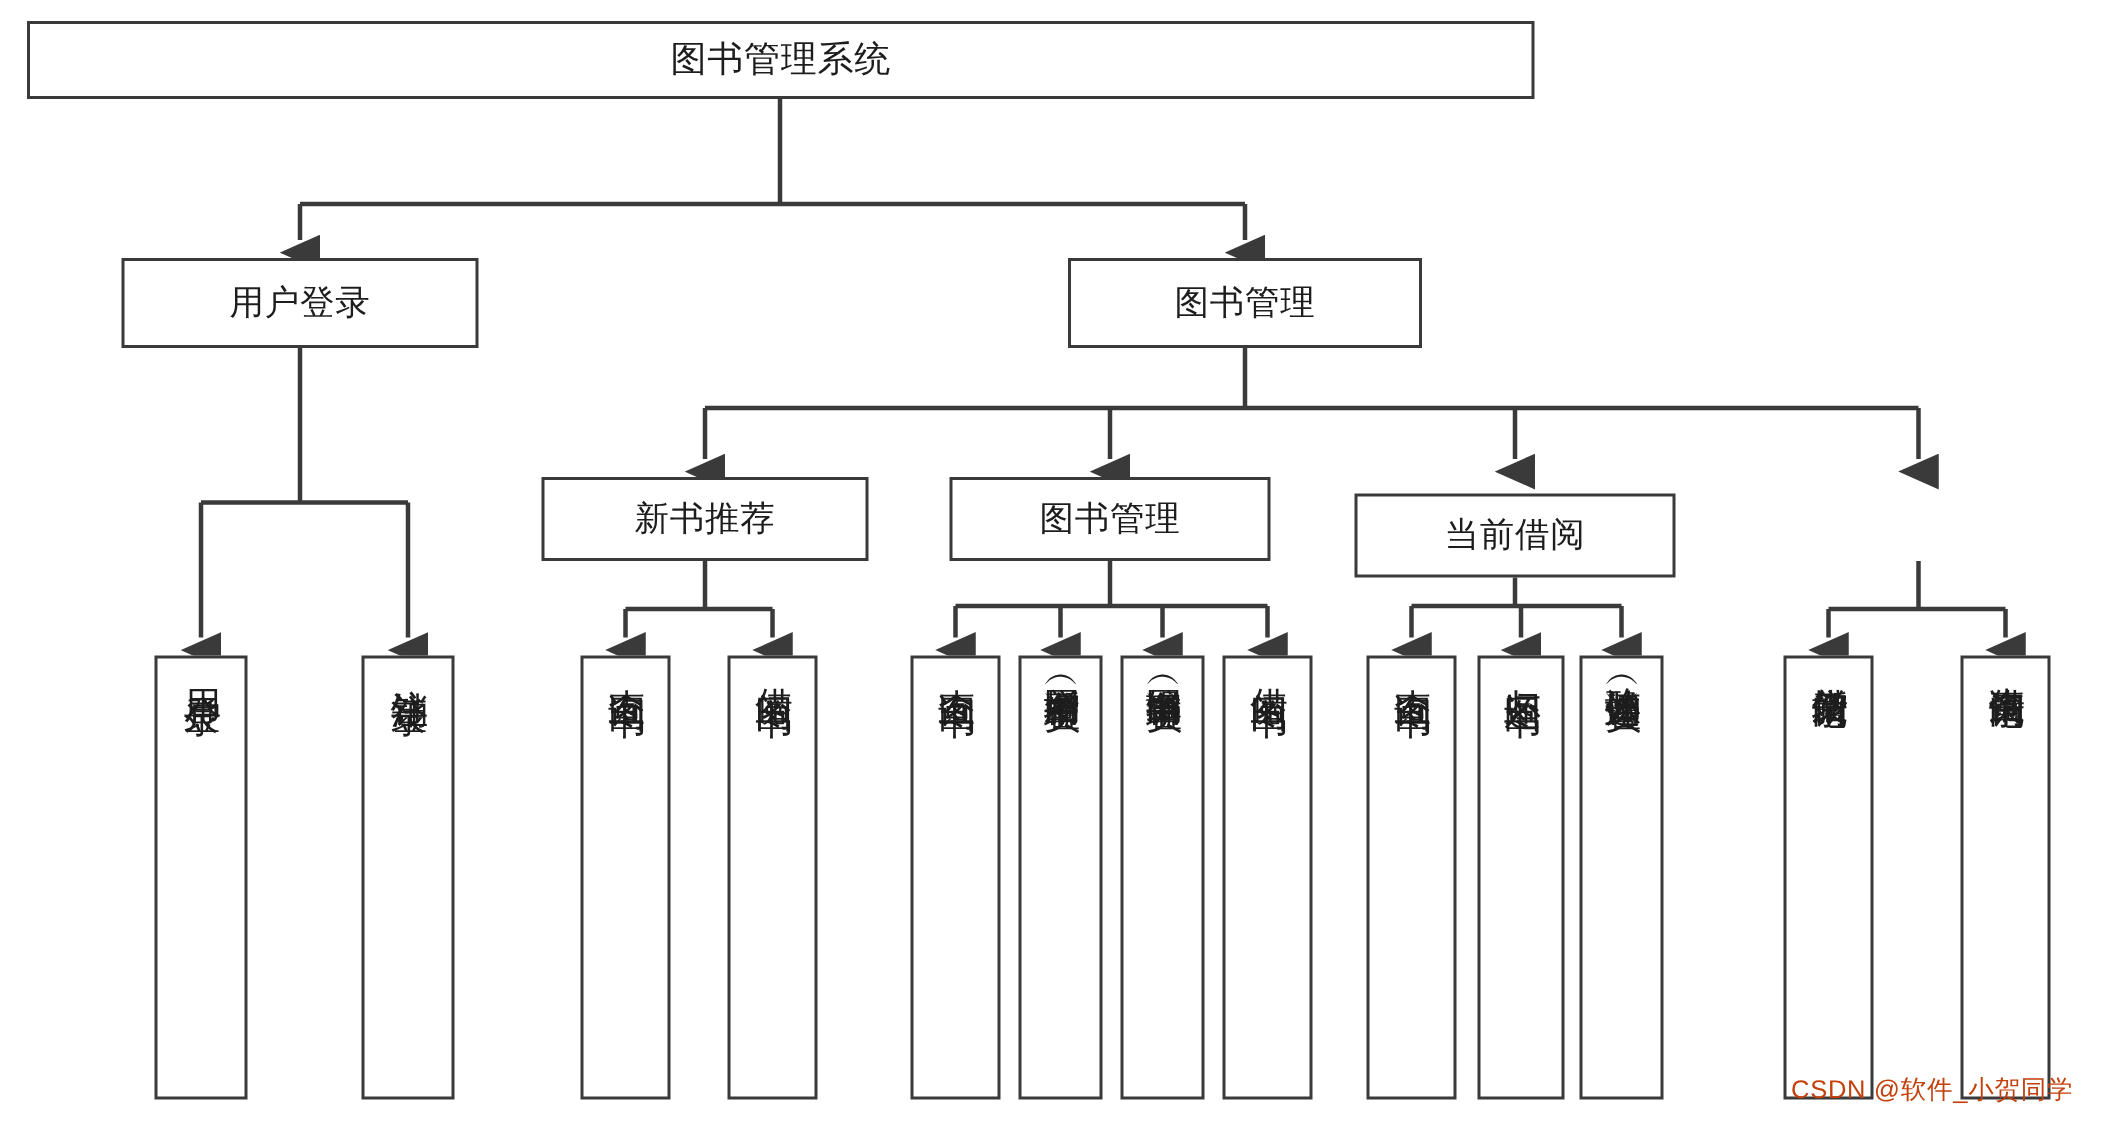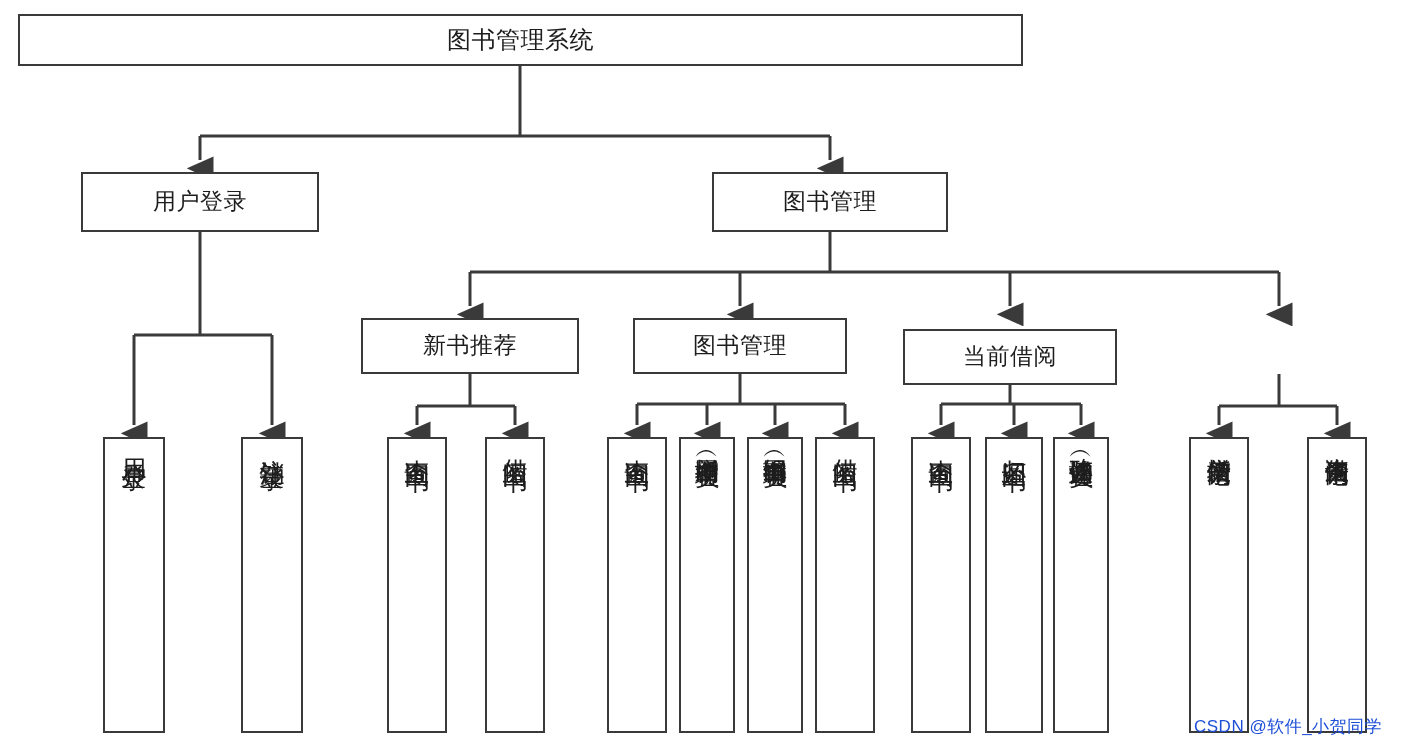--- a/index.html
+++ b/index.html
@@ -66,21 +66,21 @@
     letter-spacing: 3px;
     white-space: nowrap;
   }
   .node.vert.tall-text .node-label {
     font-size: 24px;
     letter-spacing: 1px;
   }
   .watermark {
     position: absolute;
     font-size: 17px;
-    color: #1d4ed8;
+    color: #c2410c;
     letter-spacing: 0.5px;
     white-space: nowrap;
     z-index: 9;
   }
 </style>
 </head>
 <body>
 
 <div id="canvas">
 

